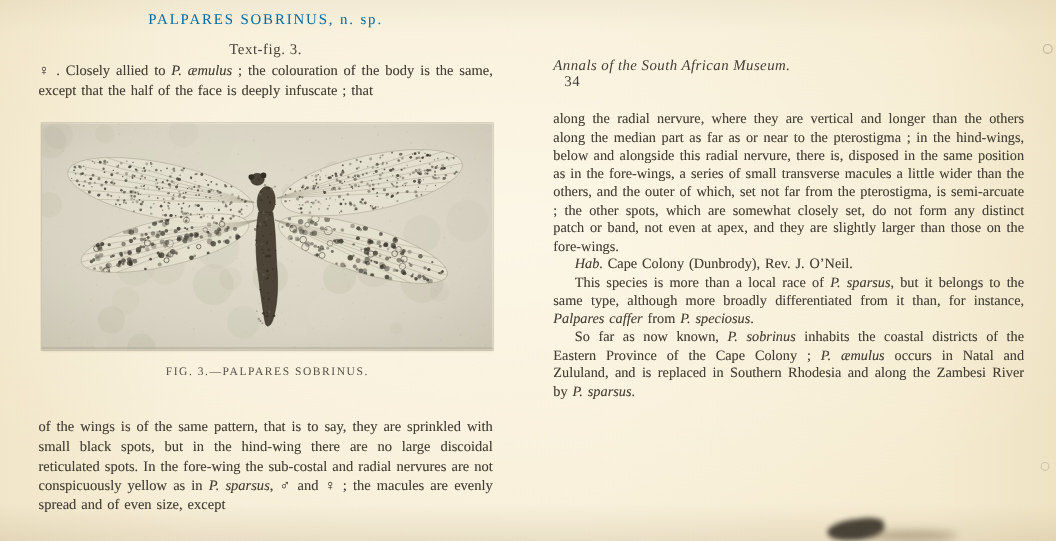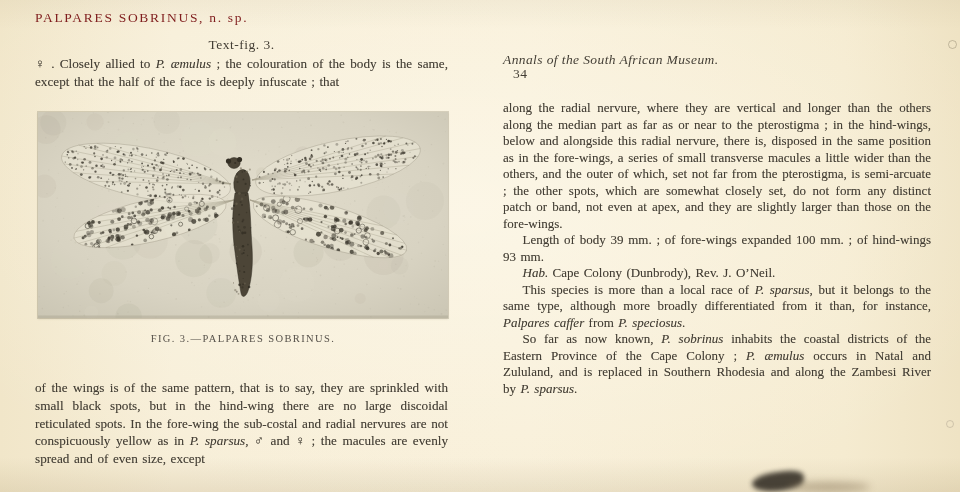--- a/index.html
+++ b/index.html
@@ -10,22 +10,22 @@
       linear-gradient(90deg,#f1e6c9 0%,#f7eed7 18%,#f8efd8 55%,#f5ebd0 88%,#efe3c4 100%),
       #f6ecd2;
     font-family:"Liberation Serif","DejaVu Serif",serif;
     color:#433e35;
   }
   .vignette{position:absolute;inset:0;pointer-events:none;
     background:linear-gradient(180deg,rgba(120,100,60,.05) 0%,rgba(0,0,0,0) 6%,rgba(0,0,0,0) 93%,rgba(130,105,60,.12) 100%);}
   .col{position:absolute;top:0;}
   .col-left{left:35px;width:413px;}
   .col-right{left:503px;width:428px;}
-  .page-title{position:absolute;top:10px;left:0;right:0;text-align:left;
-    font-size:13.5px;letter-spacing:1.7px;color:#7f1d1d;white-space:nowrap;}
+  .page-title{position:absolute;top:10px;left:0;right:0;text-align:center;
+    font-size:13.5px;letter-spacing:1.7px;color:#0369a1;white-space:nowrap;}
   .page-subtitle{position:absolute;top:37px;left:0;right:0;text-align:center;
     font-size:13.5px;letter-spacing:.5px;}
   .para{margin:0;text-align:justify;line-height:17.8px;font-size:13.2px;word-spacing:.09em;
     text-shadow:0 0 .5px rgba(62,56,44,.35);}
   .para.indent{text-indent:1.5em;}
   .col-left .para-opening{position:absolute;top:55px;left:0;width:413px;}
   .figure-plate{position:absolute;left:3px;top:112px;width:410px;height:206px;
     box-shadow:0 0 0 1px rgba(150,142,120,.35), 0 1px 2px rgba(90,80,55,.18);}
   .figure-caption{position:absolute;left:3px;top:333px;width:410px;text-align:center;
     font-size:10.5px;letter-spacing:1.4px;color:#56514a;white-space:nowrap;font-family:Liberation Serif, serif;}
@@ -1378,21 +1378,20 @@
   <p class="para para-closing"><span>of the wings is of the same pattern, that is to say, they are sprinkled with small black spots, but in the hind-wing there are no large discoidal reticulated spots.  In the fore-wing the sub-costal and radial nervures are not conspicuously yellow as in </span><i>P. sparsus</i><span>, ♂ and ♀ ; the macules are evenly spread and of even size, except</span></p>
 </div>
 
 <div class="col col-right">
   <div class="running-header">
     <span class="page-number">34</span>
     <span class="journal-title">Annals of the South African Museum.</span>
   </div>
   <div class="col-right-text">
       <p class="para"><span>along the radial nervure, where they are vertical and longer than the others along the median part as far as or near to the pterostigma ; in the hind-wings, below and alongside this radial nervure, there is, disposed in the same position as in the fore-wings, a series of small transverse macules a little wider than the others, and the outer of which, set not far from the pterostigma, is semi-arcuate ; the other spots, which are somewhat closely set, do not form any distinct patch or band, not even at apex, and they are slightly larger than those on the fore-wings.</span></p>
-      <p class="para indent"><span>Length of body 39 mm. ; of fore-wings expanded 100 mm. ; of hind-wings 93 mm.</span></p>
       <p class="para indent"><i>Hab.</i><span>  Cape Colony (Dunbrody), Rev. J. O’Neil.</span></p>
       <p class="para indent"><span>This species is more than a local race of </span><i>P. sparsus</i><span>, but it belongs to the same type, although more broadly differentiated from it than, for instance, </span><i>Palpares caffer</i><span> from </span><i>P. speciosus</i><span>.</span></p>
       <p class="para indent"><span>So far as now known, </span><i>P. sobrinus</i><span> inhabits the coastal districts of the Eastern Province of the Cape Colony ; </span><i>P. æmulus</i><span> occurs in Natal and Zululand, and is replaced in Southern Rhodesia and along the Zambesi River by </span><i>P. sparsus</i><span>.</span></p>
     </div>
 </div>
 
 <div class="smudge-black"></div>
 <div class="smudge-brown"></div>
 <div class="speck-top"></div>
 <div class="speck-bottom"></div>

